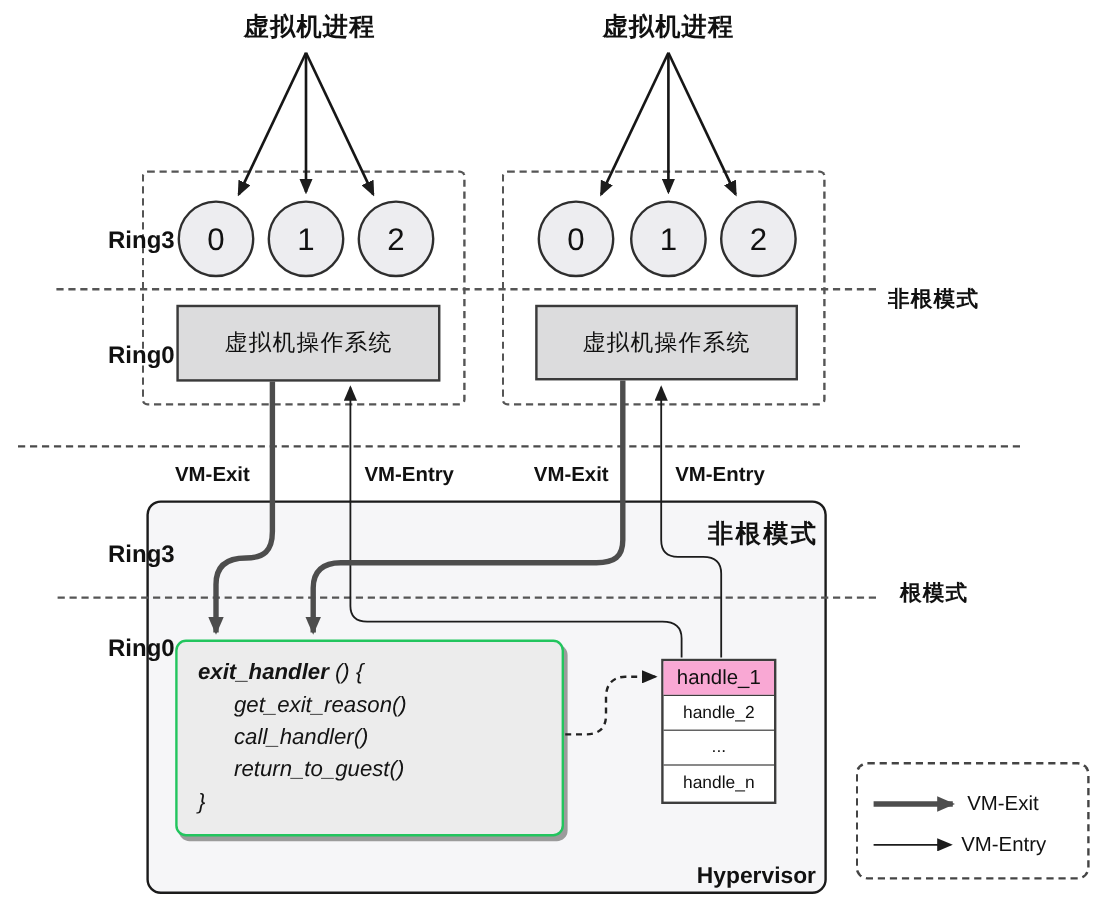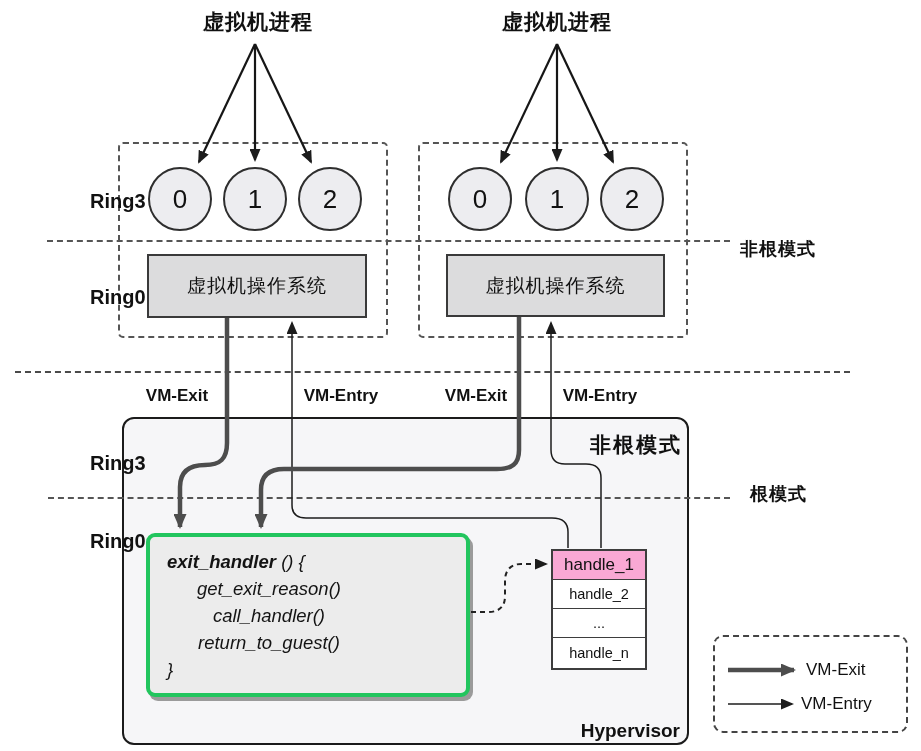--- a/index.html
+++ b/index.html
@@ -28,26 +28,26 @@
             display:flex; align-items:center; justify-content:center;
             font-size:19px; letter-spacing:1px; z-index:3; }
 
   .sep { position:absolute; height:0; border-top:2px dashed #555; z-index:2; }
   .sep-fine { border-top:2px dashed #4a4a4a; }
 
   .big-box { position:absolute; left:122px; top:417px; width:567px; height:328px;
              background:#f6f6f8; border:2px solid #1b1b1b; border-radius:12px; z-index:1; }
 
   .exit-handler { position:absolute; left:146px; top:533px; width:324px; height:164px;
-                  background:#ececec; border:4px solid #22c55e; border-radius:9px;
+                  background:#ececec; border:2px solid #22c55e; border-radius:9px;
                   box-shadow:3px 4px 0 #9b9b9b; z-index:3; }
   .code { position:absolute; left:17px; top:11px; font-style:italic; font-size:18.5px;
           line-height:27px; color:#141414; white-space:nowrap; }
   .code .fn { font-weight:700; }
-  .code .indent { padding-left:30px;text-align:center; }
+  .code .indent { padding-left:30px; }
 
   .handle-table { position:absolute; left:551px; top:549px; width:96px;
                   border:2px solid #3d3d3d; background:#ffffff; z-index:3; }
   .ht-row { height:29px; display:flex; align-items:center; justify-content:center;
             font-size:14.5px; border-top:1px solid #3d3d3d; color:#111; }
   .ht-head { height:28px; font-size:17px; background:#f9a8d4; border-top:none; }
   .ht-last { height:31px; }
 
   .legend-box { position:absolute; left:713px; top:635px; width:195px; height:98px;
                 border:2px dashed #444; border-radius:10px; z-index:1; }

